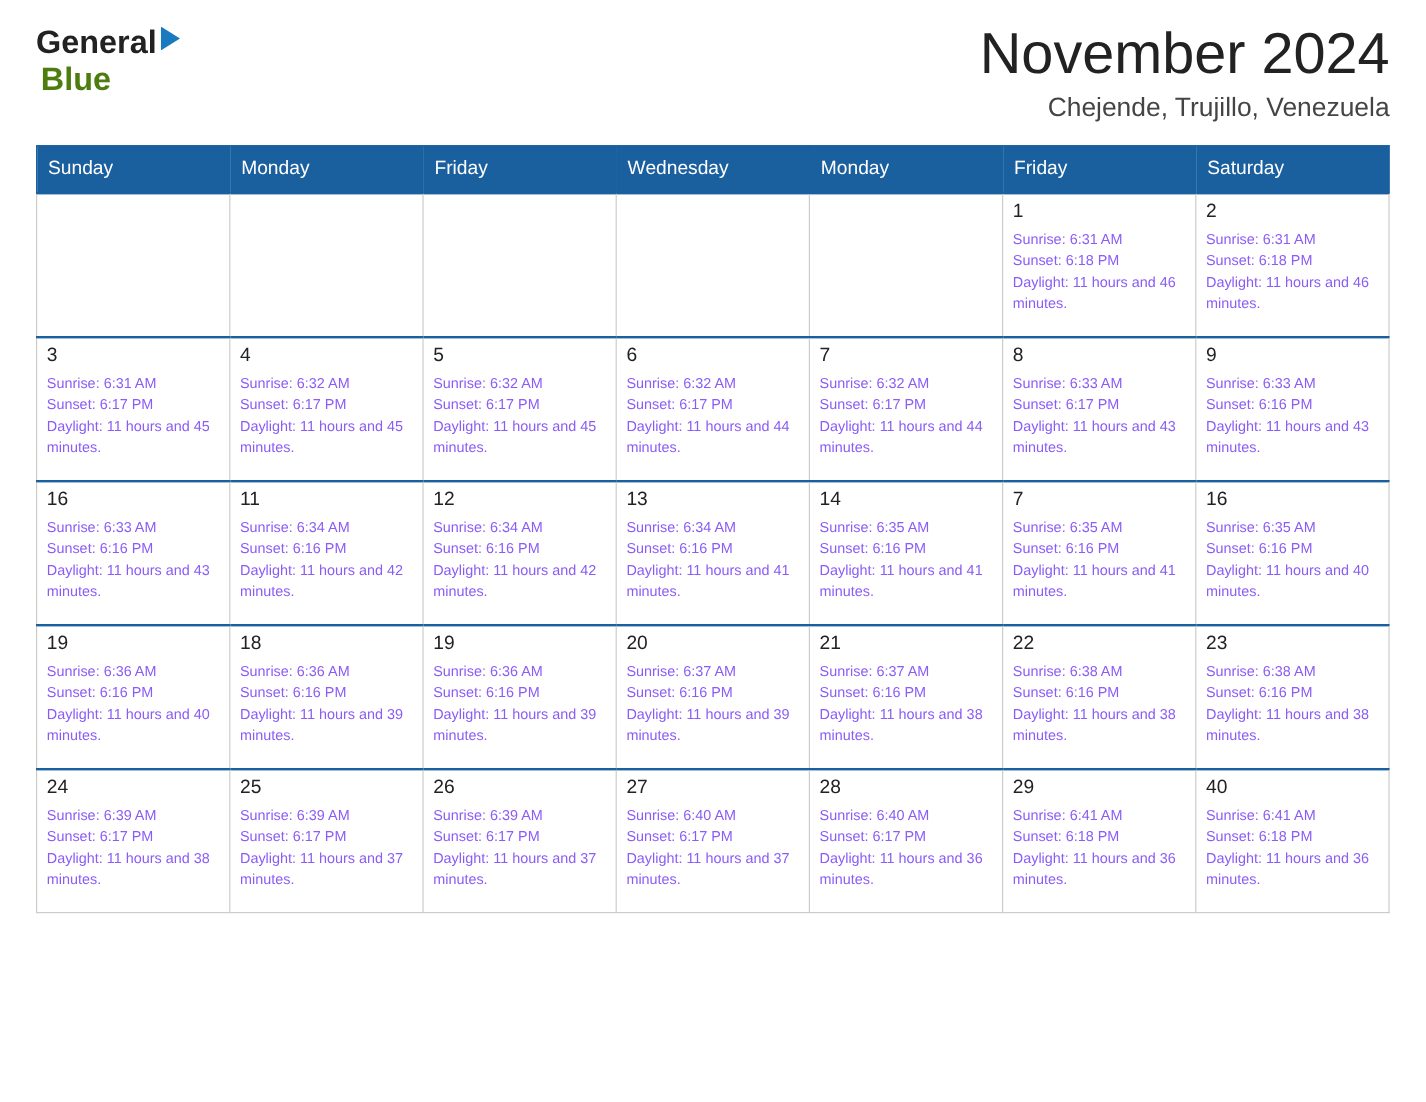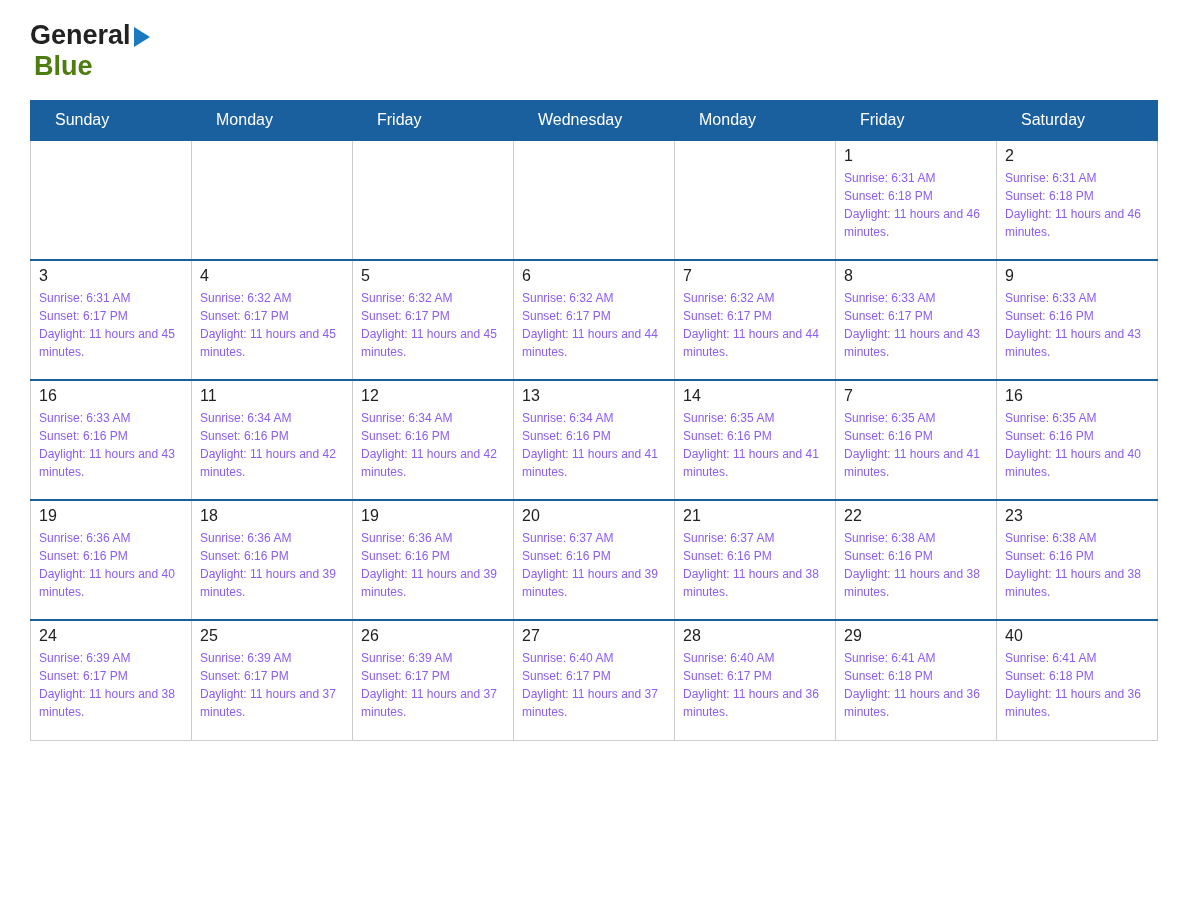--- a/index.html
+++ b/index.html
@@ -33,21 +33,21 @@
       margin-top: 4px;
     }
     .calendar {
       width: 100%;
       border-collapse: collapse;
       border: 1px solid #ccc;
     }
     .calendar th {
       background-color: #1a5f9e;
       color: #fff;
-      padding: 10px 24px;
+      padding: 10px 9px;
       text-align: left;
       font-size: 16px;
       font-weight: normal;
       border: 1px solid #1a5f9e;
     }
     .calendar td {
       vertical-align: top;
       padding: 6px 8px;
       font-size: 12.5px;
       color: #222;
@@ -70,21 +70,21 @@
       color: #8b5cf6;
       line-height: 1.5;
     }
     .logo-wrapper {
       display: flex;
       flex-direction: column;
       align-items: flex-start;
     }
     .logo-row1 {
       display: flex;
-      align-items: flex-end;
+      align-items: flex-start;
     }
     .logo-row2 {
       display: flex;
       align-items: center;
       padding-left: 4px;
     }
   </style>
 </head>
 <body>
 
@@ -95,20 +95,24 @@
       <span style="display:inline-block;margin-left:3px;margin-top:2px;">
         <svg width="16" height="20" viewBox="0 0 16 20">
             <polygon points="0,0 16,10 0,20" fill="#1a7abf"></polygon>
           </svg>
       </span>
     </div>
     <div class="logo-row2">
       <span style="font-size:27px;font-weight:bold;color:#4d7c0f;">Blue</span>
     </div>
   </div>
+  <div class="title-block">
+    <h1>November 2024</h1>
+    <h2>Chejende, Trujillo, Venezuela</h2>
+  </div>
 </div>
 
 <table class="calendar">
   <thead>
     <tr>
     <th>Sunday</th>
         <th>Monday</th>
         <th>Friday</th>
         <th>Wednesday</th>
         <th>Monday</th>

